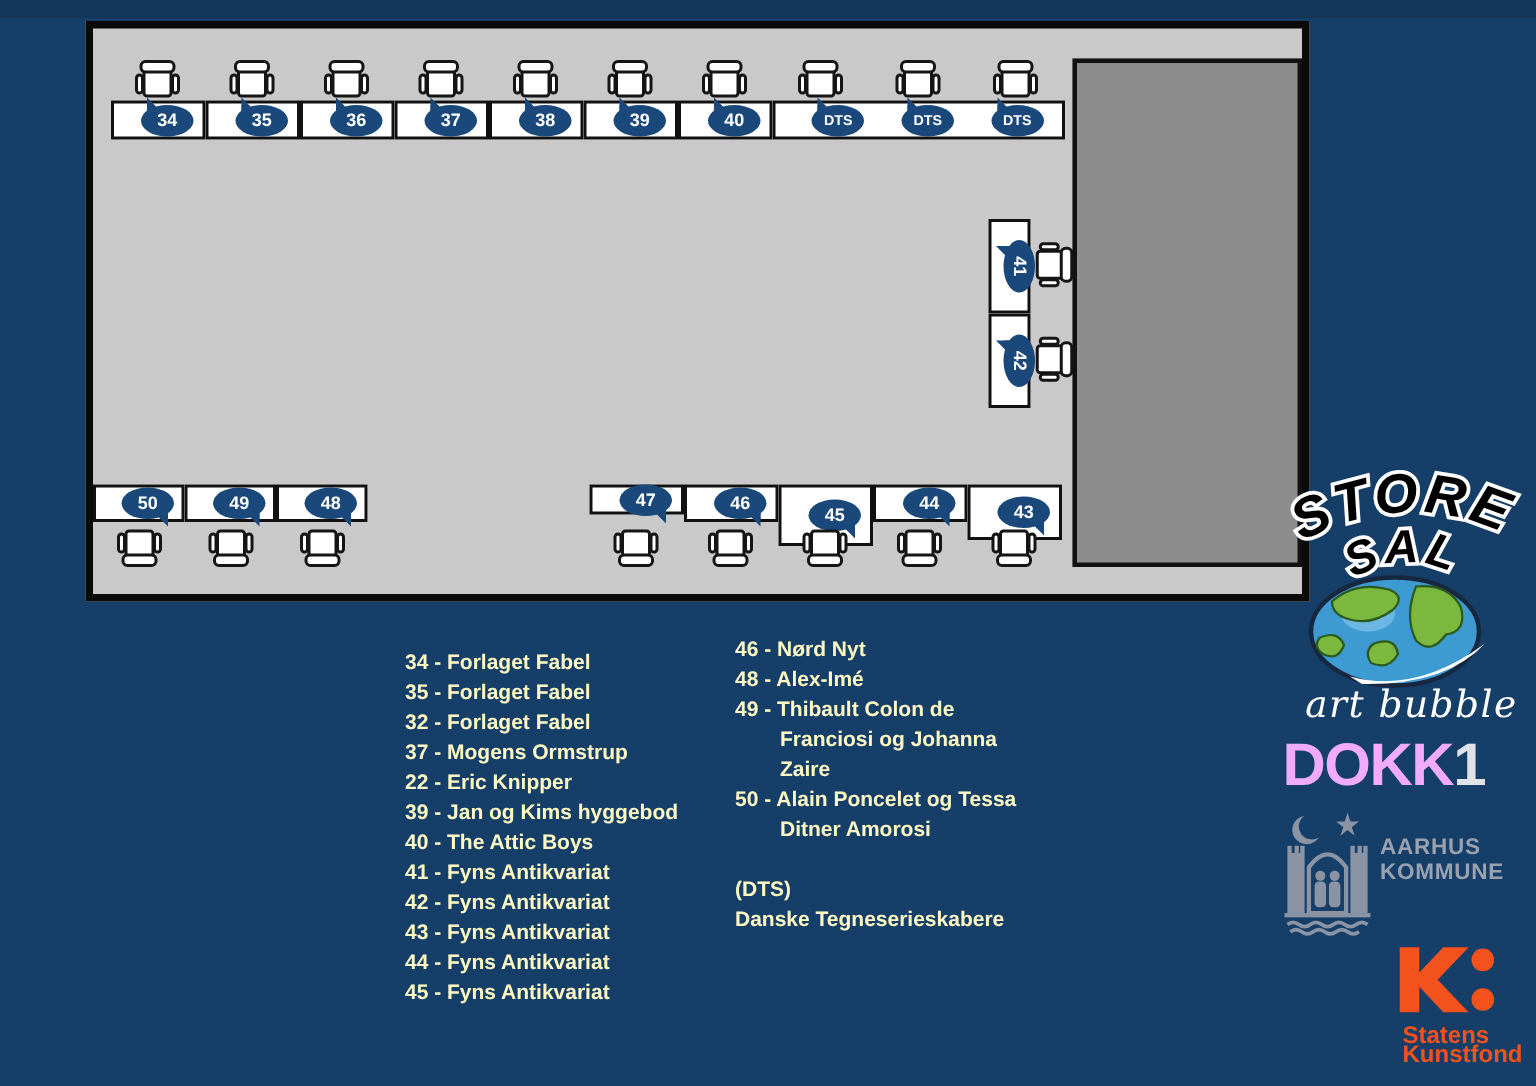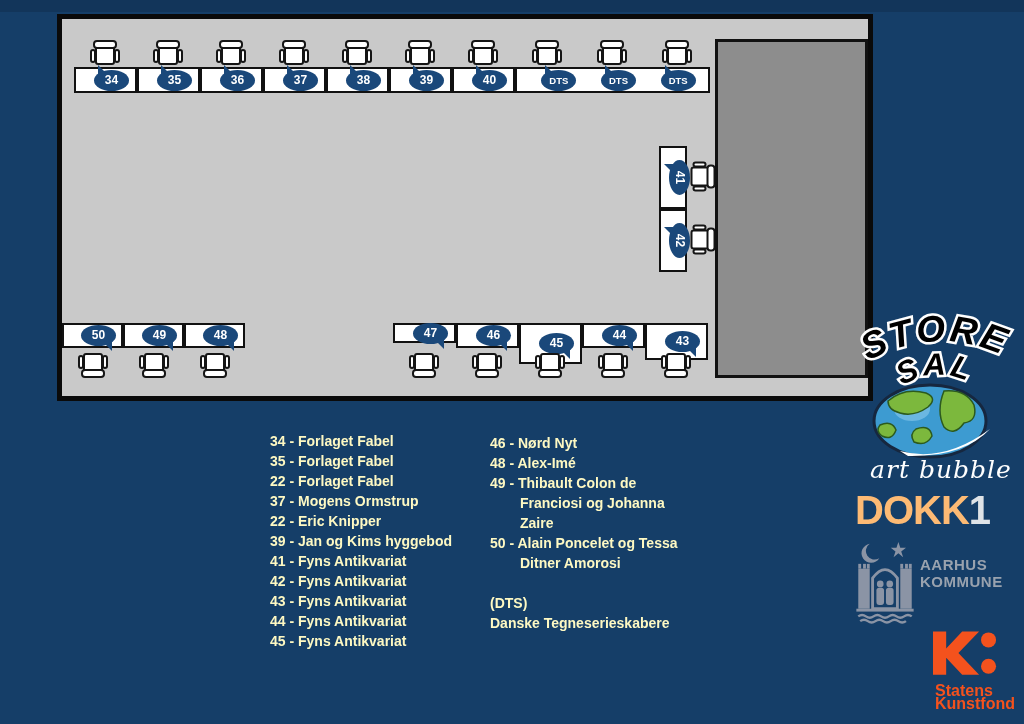--- a/index.html
+++ b/index.html
@@ -56,21 +56,21 @@
   .legend .entry{padding-left:30px;text-indent:-30px;}
   .dts-note{margin-top:20px;}
 
   
   .storesal-text{font-family:"Liberation Sans",sans-serif;font-weight:900;font-style:italic;
     fill:#000;stroke:#fff;stroke-width:5px;paint-order:stroke;letter-spacing:3px;font-size:37px;}
   .storesal-text.s2{font-size:31px;}
   .artbubble-label{color:#fff;font-family:"DejaVu Serif",serif;font-style:italic;
     font-size:25px;letter-spacing:1px;text-align:center;width:162px;}
   .dokk1{font-weight:900;font-size:40px;letter-spacing:-1px;line-height:36px;white-space:nowrap;}
-  .dokk1 .dokk{color:#fdba74;text-align:center;}
+  .dokk1 .dokk{color:#f0abfc;text-align:center;}
   .dokk1 .one{color:#dfe3e7;}
   .aarhus-text{color:#99a2ae;font-weight:bold;font-size:15px;line-height:17px;letter-spacing:0.5px;}
   .kunstfond-text{color:#f4521d;font-weight:bold;font-size:16px;line-height:13px;}
 </style>
 </head>
 <body style="--bdg:#1a487a;">
 
 <div class="abs top-strip"></div>
 
 <div class="abs room"></div>
@@ -253,31 +253,32 @@
 <div class="chair r180" style="left:661px;top:351px">
     <i class="seat"></i>
     <i class="back"></i>
     <i class="armL"></i>
     <i class="armR"></i>
   </div>
 
 <div class="abs legend" style="left:270px;top:431px;width:230px">
   <div class="entry">34 - Forlaget Fabel</div>
   <div class="entry">35 - Forlaget Fabel</div>
-  <div class="entry">22 - Forlaget Fabel</div>
+  <div class="entry">32 - Forlaget Fabel</div>
   <div class="entry">37 - Mogens Ormstrup</div>
   <div class="entry">22 - Eric Knipper</div>
   <div class="entry">39 - Jan og Kims hyggebod</div>
+  <div class="entry">40 - The Attic Boys</div>
   <div class="entry">41 - Fyns Antikvariat</div>
   <div class="entry">42 - Fyns Antikvariat</div>
   <div class="entry">43 - Fyns Antikvariat</div>
   <div class="entry">44 - Fyns Antikvariat</div>
   <div class="entry">45 - Fyns Antikvariat</div>
 </div>
-<div class="abs legend" style="left:490px;top:433px;width:208px">
+<div class="abs legend" style="left:490px;top:422px;width:208px">
   <div class="entry">46 - Nørd Nyt</div>
   <div class="entry">48 - Alex-Imé</div>
   <div class="entry">49 - Thibault Colon de Franciosi og Johanna Zaire</div>
   <div class="entry">50 - Alain Poncelet og Tessa Ditner Amorosi</div>
   <div class="dts-note">
     <div>(DTS)</div>
     <div>Danske Tegneserieskabere</div>
   </div>
 </div>
 

